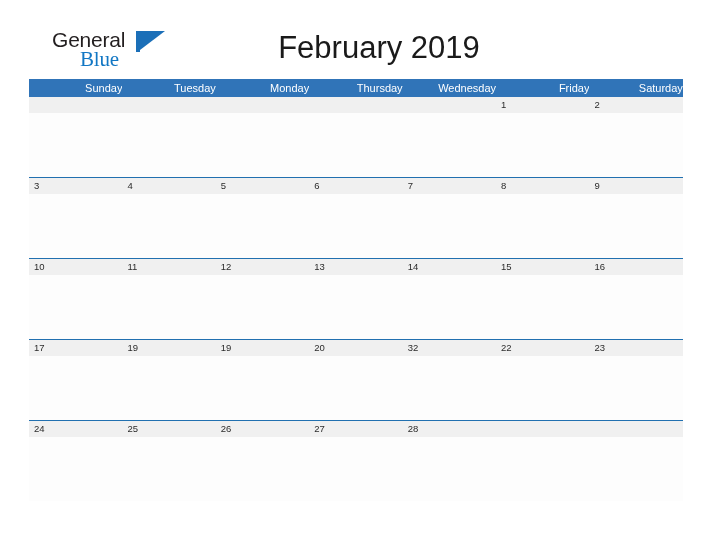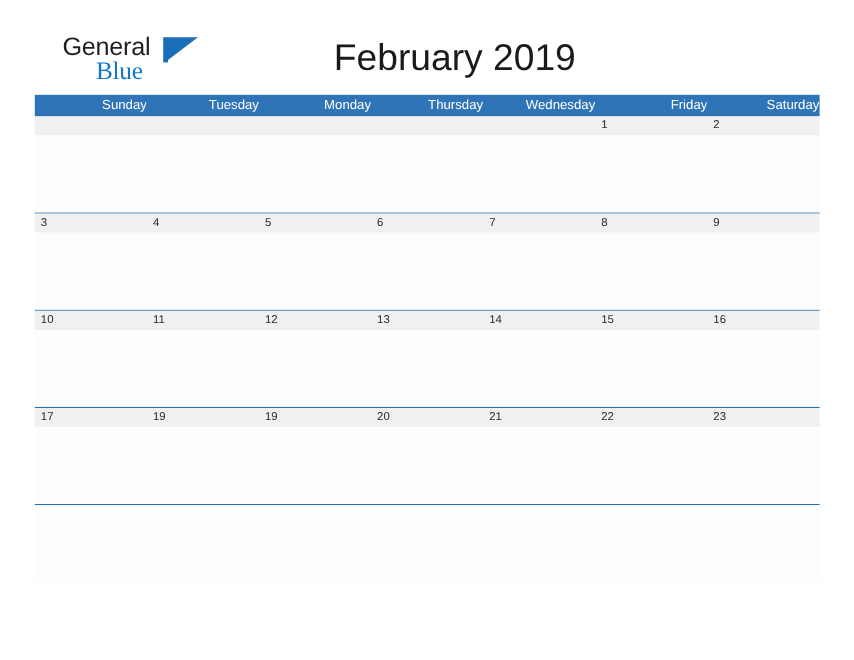--- a/index.html
+++ b/index.html
@@ -272,37 +272,46 @@
     </div>
   </div>
 
   <div class="week-row">
     <div class="rule"></div>
     <div class="date-band">
       <div class="date-cell">17</div>
       <div class="date-cell">19</div>
       <div class="date-cell">19</div>
       <div class="date-cell">20</div>
-      <div class="date-cell">21</div>
+      <div class="date-cell">32</div>
       <div class="date-cell">22</div>
       <div class="date-cell">23</div>
     </div>
     <div class="body-band">
       <div class="body-cell"></div>
       <div class="body-cell"></div>
       <div class="body-cell"></div>
       <div class="body-cell"></div>
       <div class="body-cell"></div>
       <div class="body-cell"></div>
       <div class="body-cell"></div>
     </div>
   </div>
 
   <div class="week-row">
     <div class="rule"></div>
+    <div class="date-band">
+      <div class="date-cell">24</div>
+      <div class="date-cell">25</div>
+      <div class="date-cell">26</div>
+      <div class="date-cell">27</div>
+      <div class="date-cell">28</div>
+      <div class="date-cell"></div>
+      <div class="date-cell"></div>
+    </div>
     <div class="body-band">
       <div class="body-cell"></div>
       <div class="body-cell"></div>
       <div class="body-cell"></div>
       <div class="body-cell"></div>
       <div class="body-cell"></div>
       <div class="body-cell"></div>
       <div class="body-cell"></div>
     </div>
   </div>

